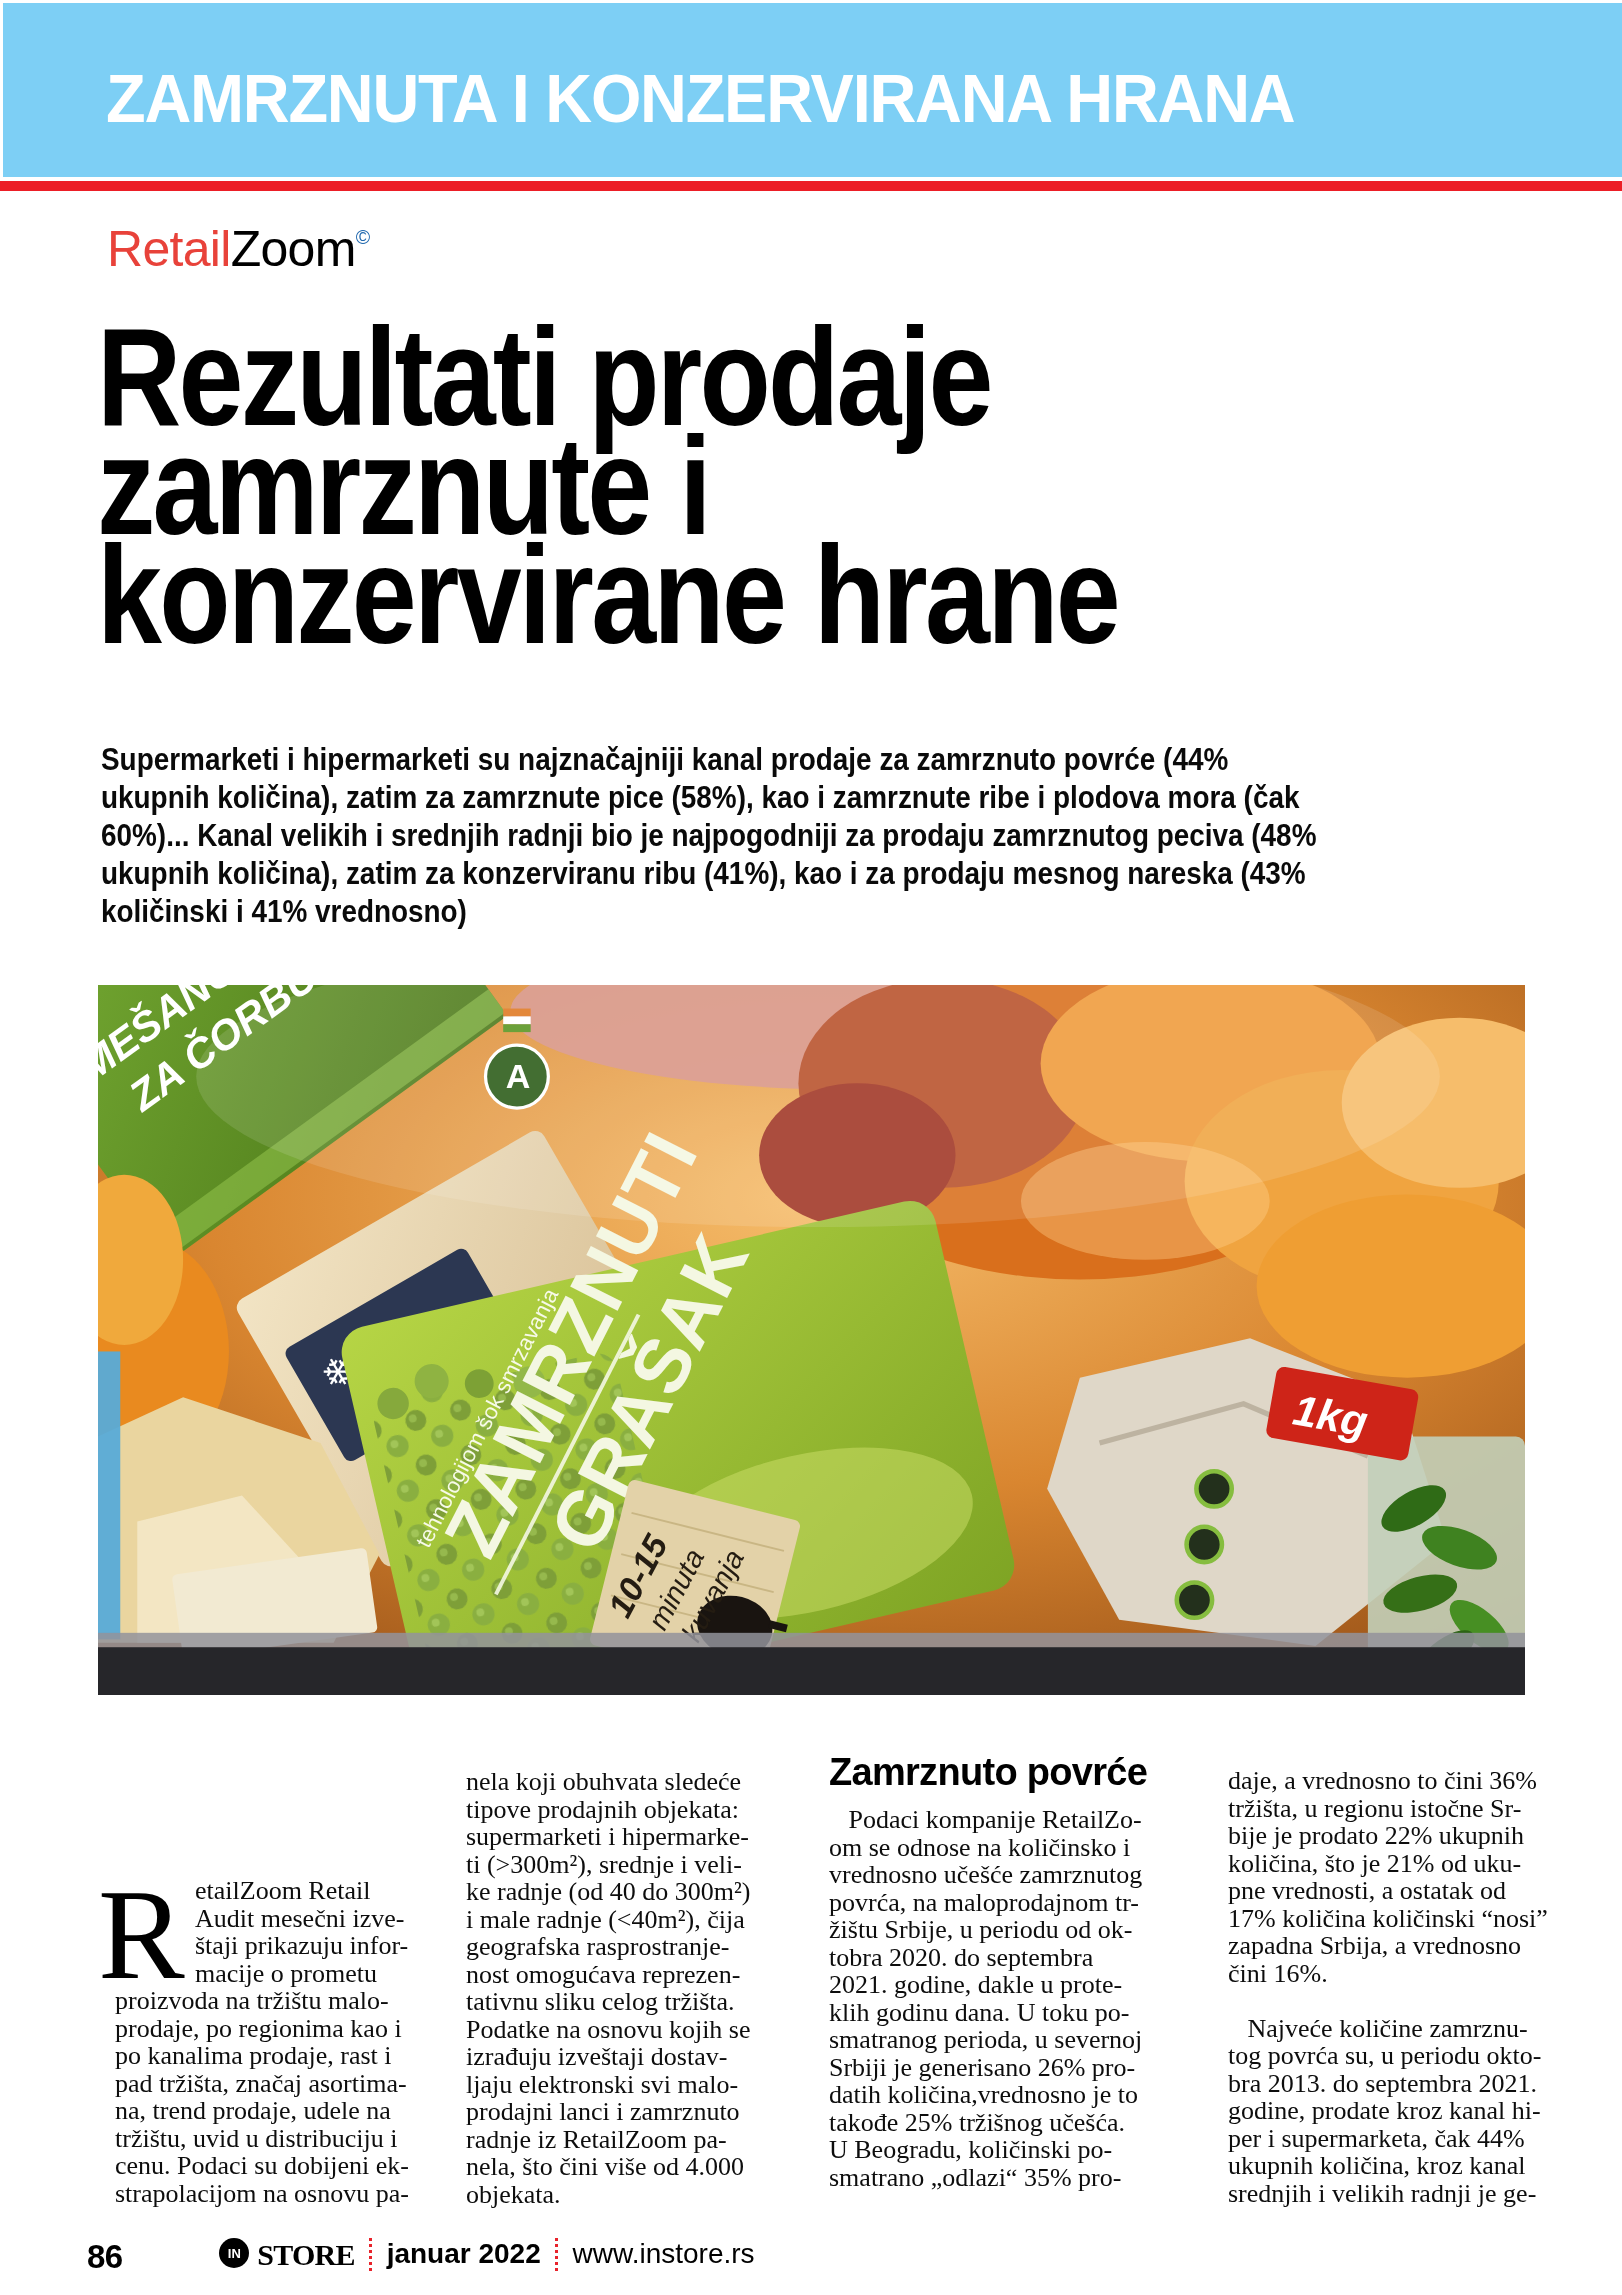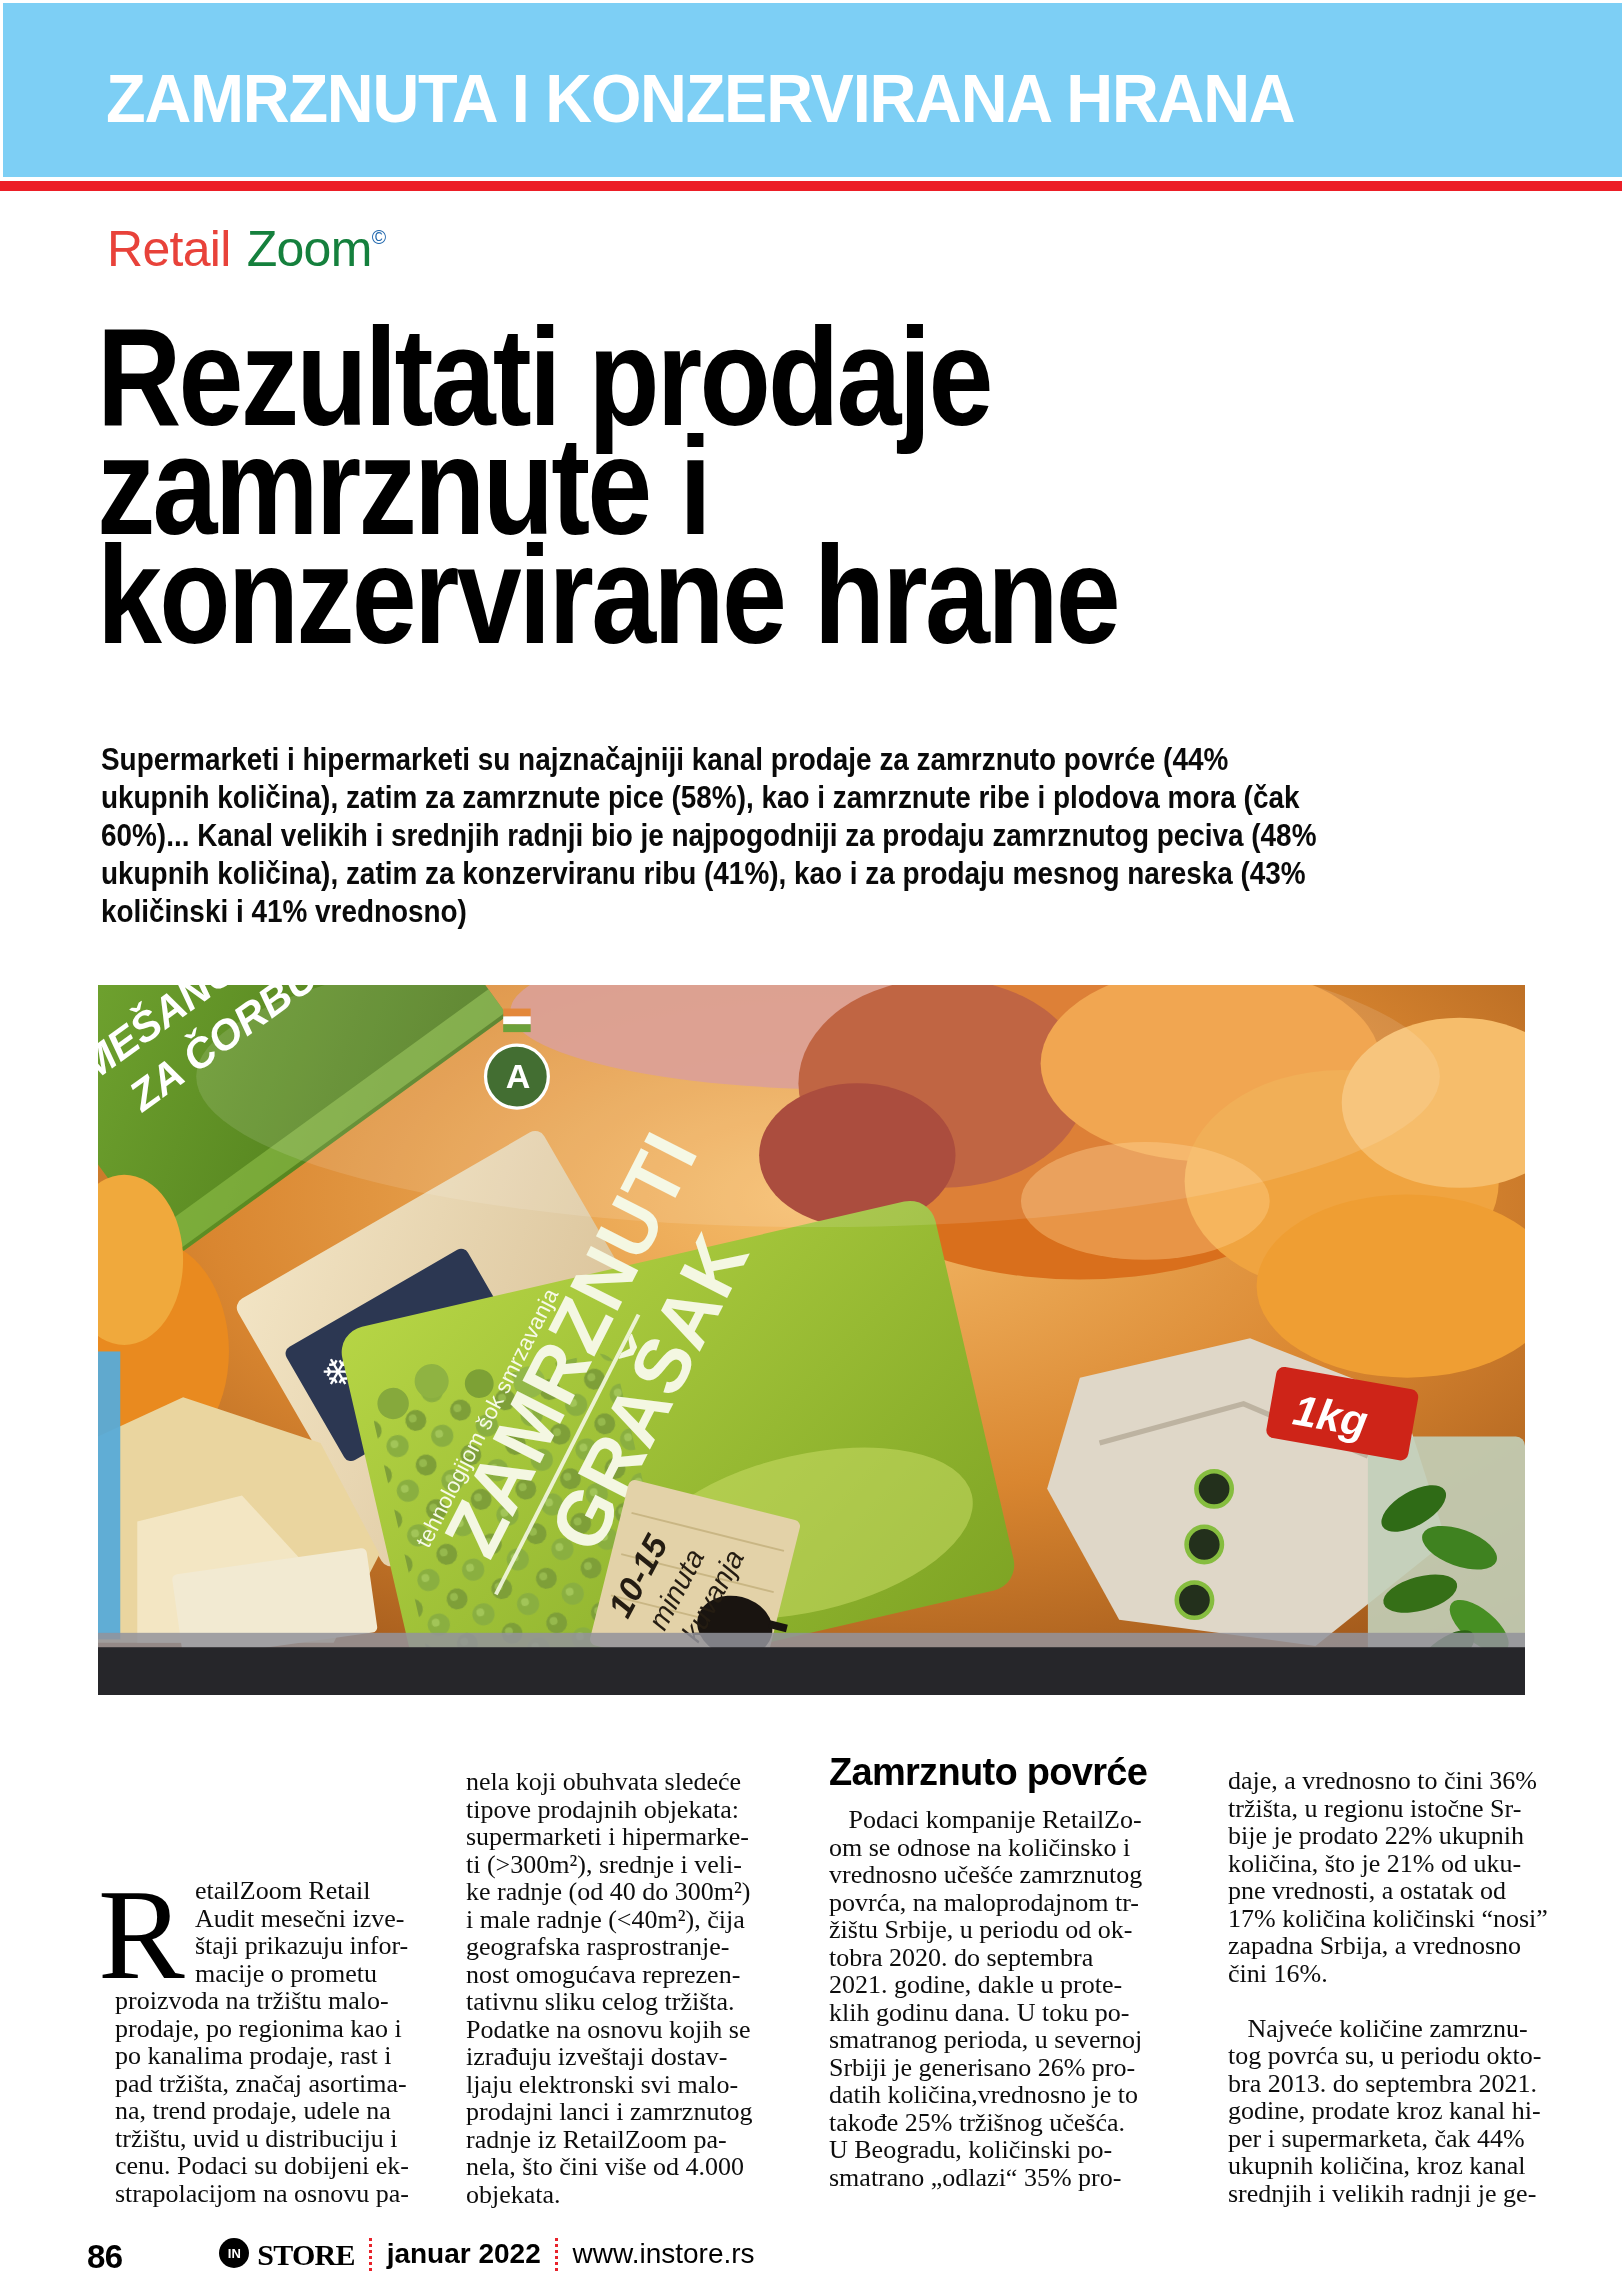--- a/index.html
+++ b/index.html
@@ -7,21 +7,21 @@
 
   
   .band{position:absolute;left:3.3px;top:3.3px;right:0;height:174px;background:#7dcff5;}
   .band-title{position:absolute;left:103px;top:56px;font:700 69px "Liberation Sans",sans-serif;
     color:#fff;letter-spacing:-1.3px;transform:scaleX(.94);transform-origin:left top;white-space:nowrap;}
   .redline{position:absolute;left:0;top:181px;width:1623px;height:9.8px;background:#ec1e26;}
 
   
   .rzlogo{position:absolute;left:107px;top:220px;font:400 50px "Liberation Sans",sans-serif;letter-spacing:-0.7px;white-space:nowrap;}
   .rz-red{color:#e8423a;}
-  .rz-blue{color:#15803d;margin-left:16px;}
+  .rz-blue{color:#000000;}
   .rz-c{font-size:19.6px;color:#2168ae;position:relative;top:-22px;}
 
   
   .headline{position:absolute;left:97px;top:322px;width:1832px;transform:scaleX(.84);transform-origin:left top;
     font:800 139px "Liberation Sans",sans-serif;letter-spacing:-3.3px;line-height:109px;color:#000;}
   .headline .tl{min-height:109px;white-space:pre;}
   .intro{position:absolute;left:101px;top:741px;width:1623px;transform:scaleX(.9);transform-origin:left top;
     font:700 31px "Liberation Sans",sans-serif;line-height:38px;color:#0a0a0a;}
   .intro .tl{white-space:pre;min-height:38px;}
 
@@ -241,21 +241,21 @@
       <div class="tl">supermarketi i hipermarke-</div>
       <div class="tl">ti (&gt;300m²), srednje i veli-</div>
       <div class="tl">ke radnje (od 40 do 300m²)</div>
       <div class="tl">i male radnje (&lt;40m²), čija</div>
       <div class="tl">geografska rasprostranje-</div>
       <div class="tl">nost omogućava reprezen-</div>
       <div class="tl">tativnu sliku celog tržišta.</div>
       <div class="tl">Podatke na osnovu kojih se</div>
       <div class="tl">izrađuju izveštaji dostav-</div>
       <div class="tl">ljaju elektronski svi malo-</div>
-      <div class="tl">prodajni lanci i zamrznutog</div>
+      <div class="tl">prodajni lanci i zamrznuto</div>
       <div class="tl">radnje iz RetailZoom pa-</div>
       <div class="tl">nela, što čini više od 4.000</div>
       <div class="tl">objekata.</div>
     </div>
   <div class="colhead">Zamrznuto povrće</div>
   <div class="col c3">
       <div class="tl">   Podaci kompanije RetailZo-</div>
       <div class="tl">om se odnose na količinsko i</div>
       <div class="tl">vrednosno učešće zamrznutog</div>
       <div class="tl">povrća, na maloprodajnom tr-</div>

